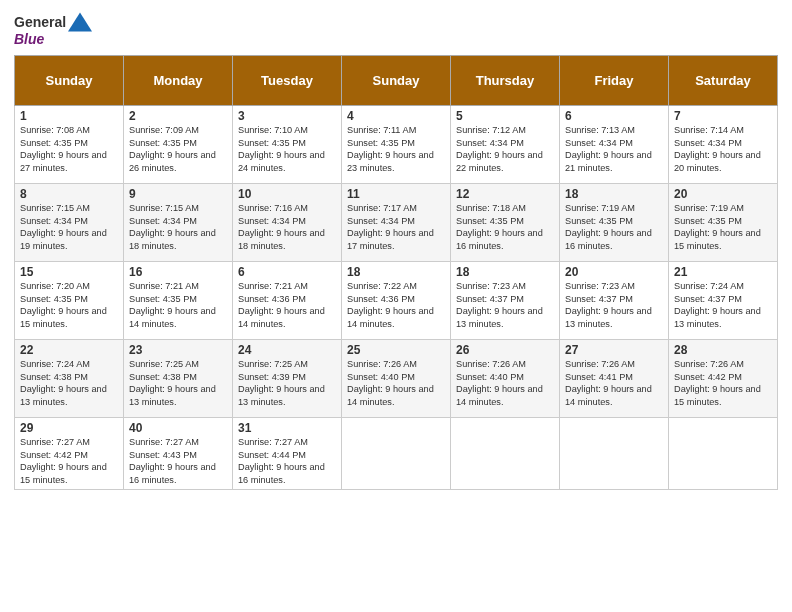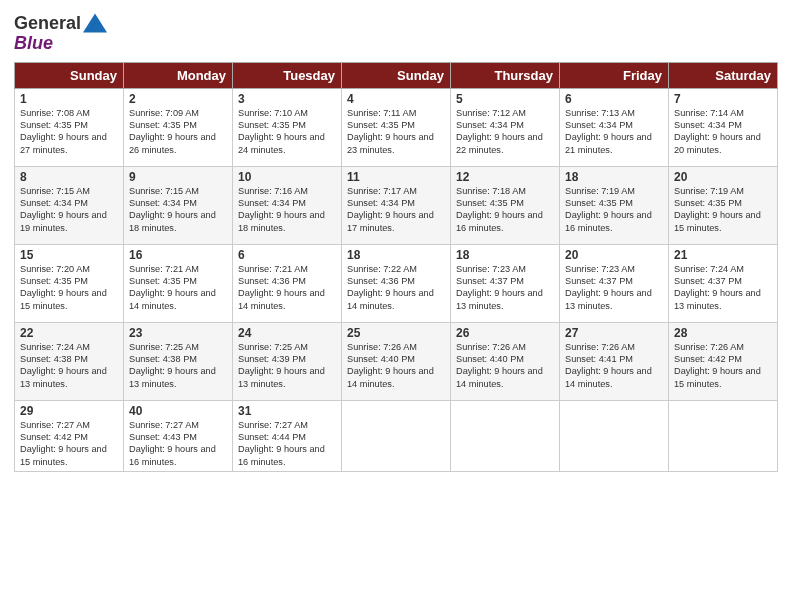--- a/index.html
+++ b/index.html
@@ -20,21 +20,21 @@
       justify-content: space-between;
       align-items: flex-start;
       margin-bottom: 8px;
     }
     .logo {
       display: flex;
       align-items: center;
       margin-top: 4px;
     }
     .logo-text {
-      font-size: 18px;
+      font-size: 14px;
       font-weight: bold;
       color: #333;
       line-height: 1.1;
     }
     .logo-text span {
       color: #701a75;
       font-style: italic;
     }
     .logo-icon {
       width: 24px;
@@ -52,26 +52,26 @@
     }
     .subtitle {
       font-size: 15px;
       color: #444;
     }
     .calendar {
       width: 100%;
       border-collapse: collapse;
     }
     .calendar th {
-      background-color: #7f1d1d;
+      background-color: #a16207;
       color: #fff;
       font-size: 13px;
       font-weight: bold;
-      padding: 5px 6px;
-      text-align: right;
+      padding: 17px 6px;
+      text-align: center;
       border: 1px solid #aaa;
     }
     .calendar td {
       vertical-align: top;
       border: 1px solid #ccc;
       padding: 3px 5px;
       font-size: 9.5px;
       color: #333;
       width: 14.28%;
       height: 78px;

